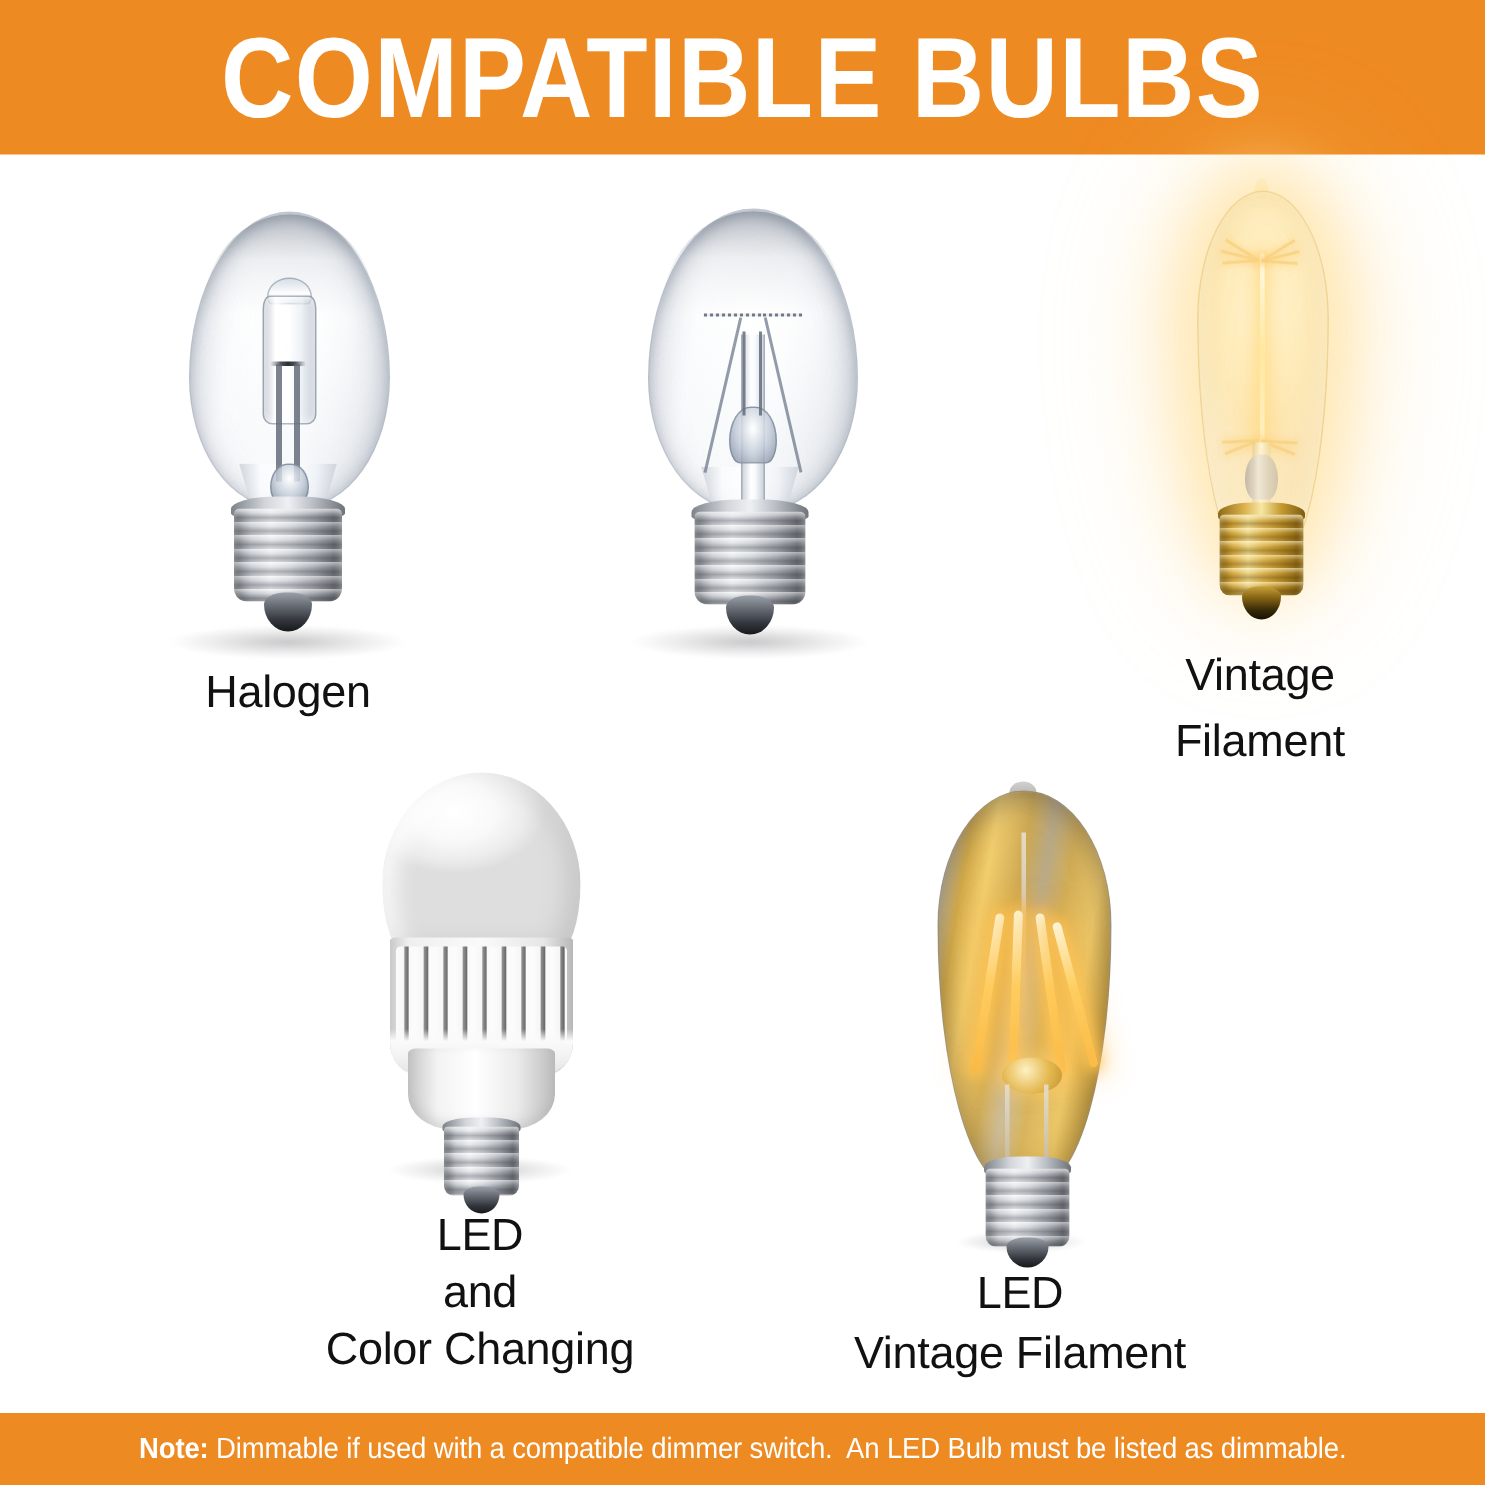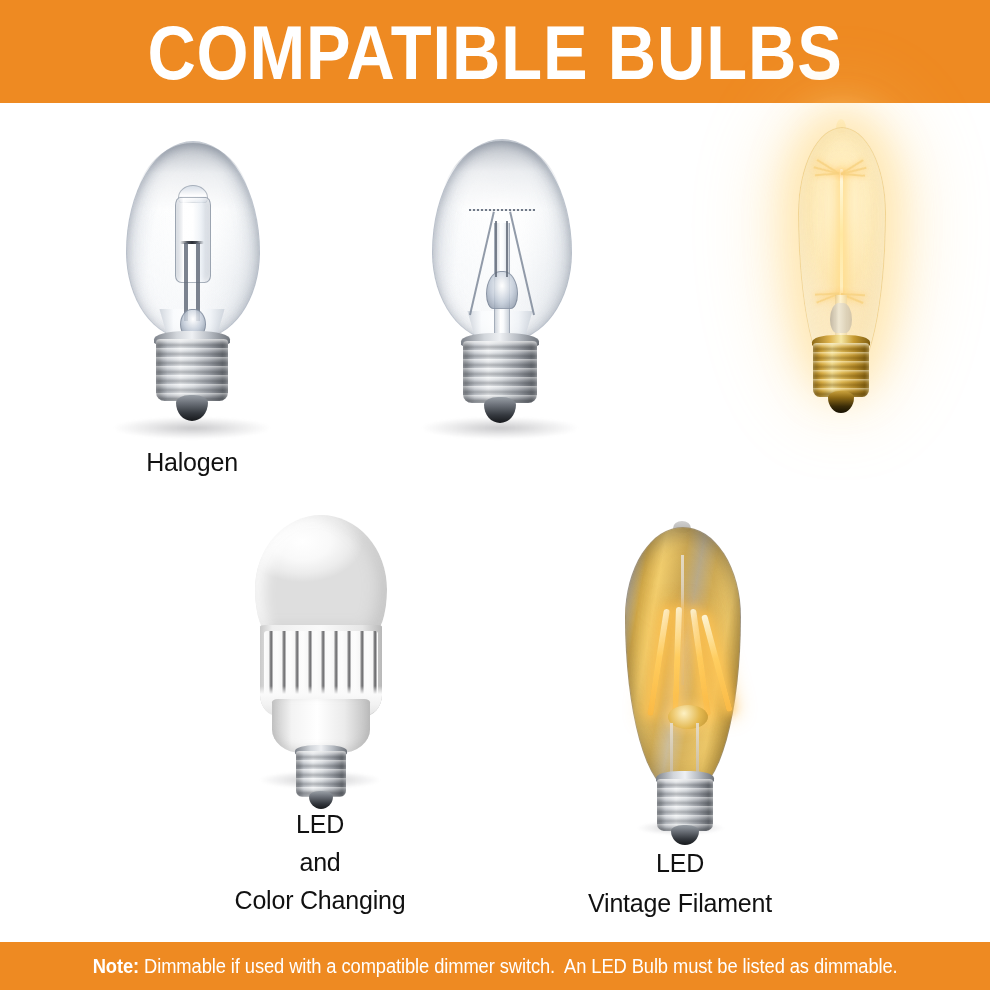--- a/index.html
+++ b/index.html
@@ -67,21 +67,21 @@
     width: 990px;
     height: 839px;
   }
   .cell {
     position: absolute;
   }
   .caption {
     position: absolute;
     width: 100%;
     text-align: center;
-    font-size: 25px;
+    font-size: 30px;
     line-height: 34px;
     color: #111111;
     white-space: pre-line;
     letter-spacing: -0.2px;
   }
 
   
   .bulb-wrap { position: absolute; left: 0; top: 0; }
   .shadow {
     position: absolute;
@@ -412,20 +412,22 @@
       <div class="v-cage" style="left:149px; top:198px; width:24px; transform: rotate(158deg);"></div>
       <div class="v-cage" style="left:149px; top:198px; width:24px; transform: rotate(177deg);"></div>
 
       <div class="v-stem" style="left:145px; top:200px; width:12px; height:46px;"></div>
       <div class="v-mount" style="left:140px; top:208px; width:22px; height:30px;"></div>
 
       <div class="base-collar gold" style="left:122px; top:240px; width:58px; height:12px;"></div>
       <div class="screw-base gold" style="left:123px; top:248px; width:56px; height:54px;"></div>
       <div class="base-tip gold" style="left:138px; top:296px; width:26px; height:22px;"></div>
     </div>
+    <div class="caption" style="top:334px; line-height:44px;">Vintage
+Filament</div>
   </div>
 
   <div class="cell" style="left:150px; top:400px; width:340px; height:420px;">
     <div class="bulb-wrap" style="width:340px; height:300px;">
       <div class="shadow" style="left:110px; top:268px; width:120px; height:18px;"></div>
 
       <div class="led-dome" style="left:105px; top:12px; width:132px; height:120px;"></div>
 
       <div class="led-fins" style="left:110px; top:122px; width:122px; height:92px;"></div>
 

